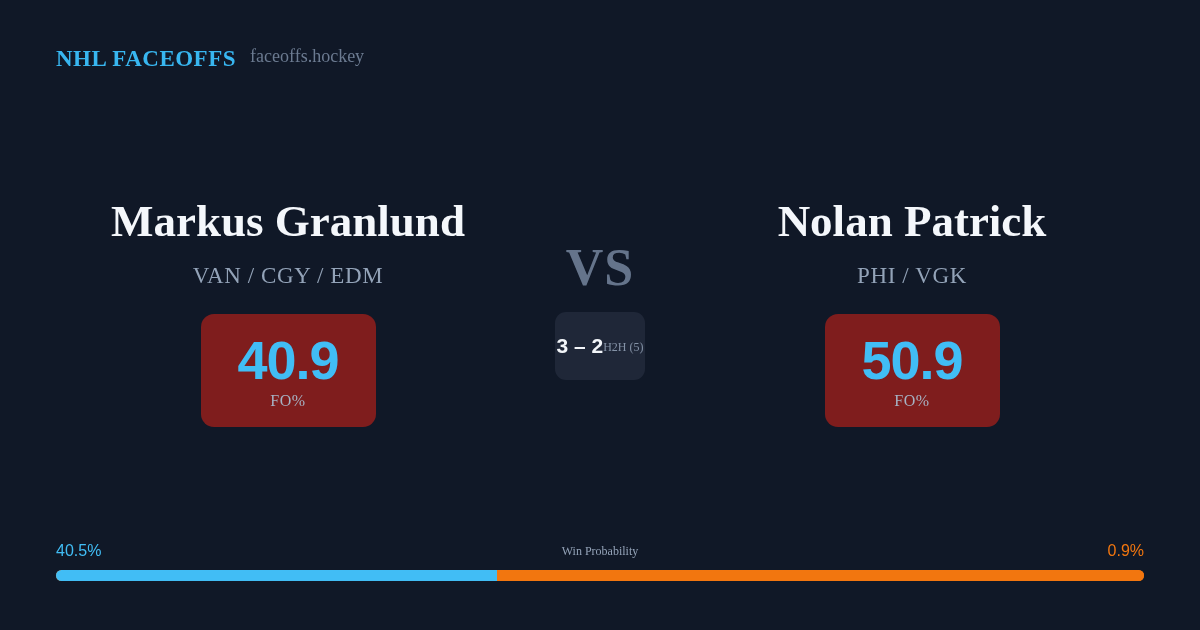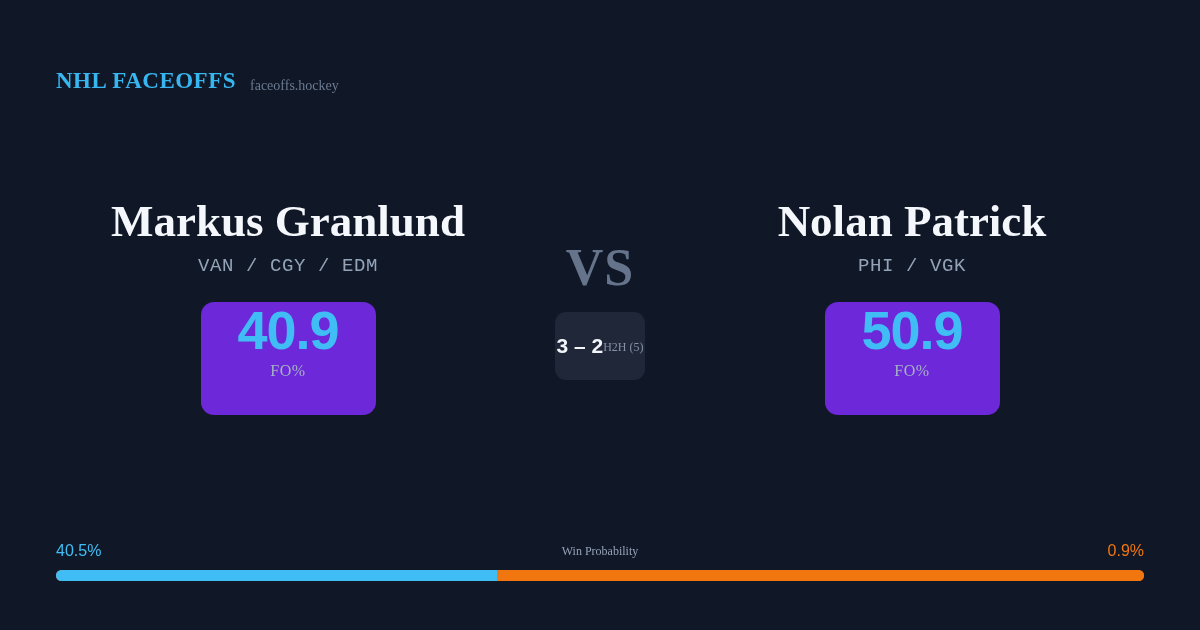--- a/index.html
+++ b/index.html
@@ -12,39 +12,38 @@
     background: #101827;
     font-family: "Liberation Sans", sans-serif;
     overflow: hidden;
     position: relative;
   }
 
   
   .header {
     position: absolute;
     left: 56px;
-    top: 34px;
-    display: flex;
-    align-items: flex-end;
+    top: 46px;
+    display: flex;
+    align-items: flex-start;
     gap: 14px;
   }
   .brand {
     font-family: "Liberation Serif", serif;
     font-weight: bold;
     font-size: 23px;
     letter-spacing: 0.5px;
     color: #38b6f0;
     white-space: nowrap;
   }
   .brand-domain {
     font-family: "Liberation Serif", serif;
-    font-size: 14px;
+    font-size: 18px;
     color: #6b7a90;
     white-space: nowrap;
-    margin-top: 44px;
   }
 
   
   .matchup {
     position: absolute;
     left: 0;
     top: 195px;
     width: 1200px;
     height: 235px;
   }
@@ -60,37 +59,38 @@
 
   .player-name {
     font-family: "Liberation Serif", serif;
     font-weight: bold;
     font-size: 45px;
     line-height: 52px;
     color: #f4f7fb;
     white-space: nowrap;
   }
   .player-teams {
-    margin-top: 8px;
-    font-family: Liberation Mono, monospace;
-    font-size: 19px;
+    margin-top: 16px;
+    font-family: Liberation Serif, serif;
+    font-size: 23px;
     letter-spacing: 0.6px;
     color: #93a3b8;
     white-space: nowrap;
   }
 
   .stat-card {
     margin: 25px auto 0 auto;
     width: 175px;
     height: 113px;
-    background: #6d28d9;
+    background: #7f1d1d;
     border-radius: 13px;
     display: flex;
     flex-direction: column;
     align-items: center;
+    justify-content: center;
   }
   .stat-value {
     font-family: "Liberation Sans", sans-serif;
     font-weight: bold;
     font-size: 54px;
     line-height: 56px;
     color: #41bdf5;
     letter-spacing: -1px;
   }
   .stat-label {

